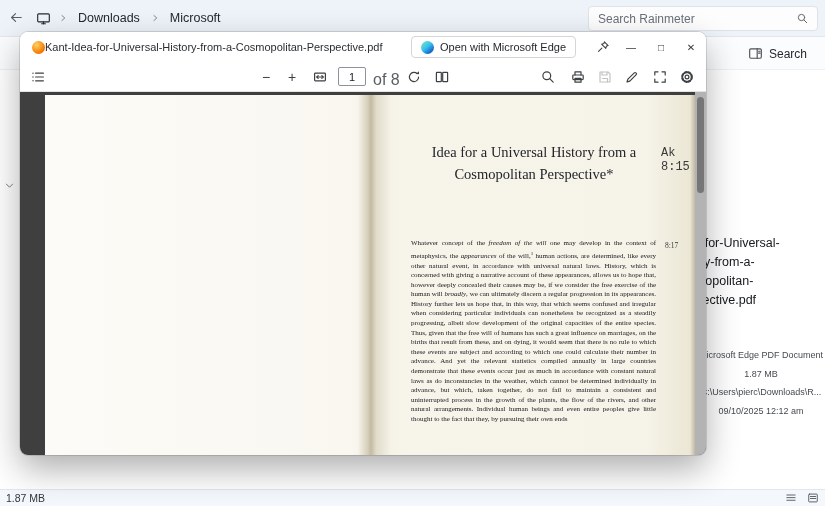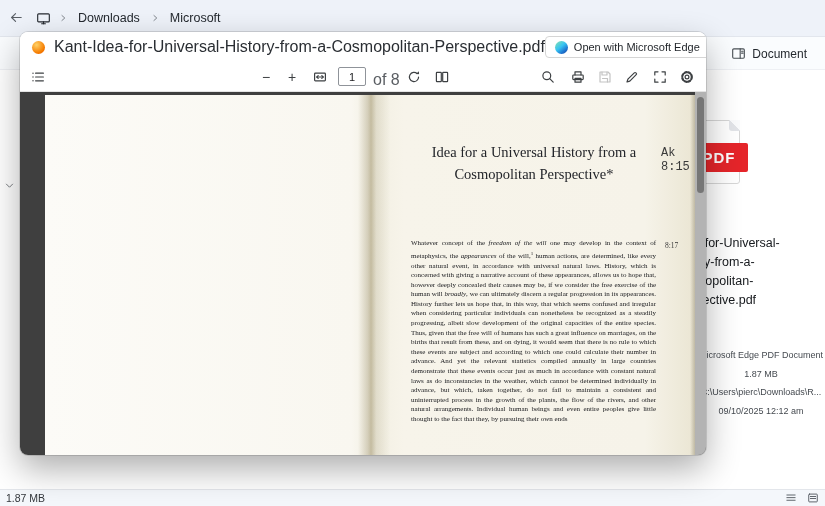--- a/index.html
+++ b/index.html
@@ -39,21 +39,21 @@
   .x-statusbar { position:absolute; left:0; bottom:0; width:825px; height:17px; background:#f4f7fb; border-top:1px solid #e3e6eb; font-size:10.5px; color:#33373c; }
   .x-status-size { position:absolute; left:6px; top:2px; }
   .x-viewbtns { position:absolute; right:6px; top:2px; display:flex; gap:10px; color:#4f555c; }
 
   
   .pdf-window { position:absolute; left:20px; top:32px; width:686px; height:423px; background:#fff; border-radius:8px;
       overflow:hidden; box-shadow:0 0 0 1px rgba(0,0,0,.12), 0 14px 34px rgba(0,0,0,.32); }
   .pw-titlebar { position:relative; height:30px; display:flex; align-items:center; padding-left:12px; background:#fff; }
   .pw-appicon { width:13px; height:13px; border-radius:50%; flex:none;
       background:radial-gradient(circle at 35% 30%, #ffd267, #f57c00 65%, #e65100); }
-  .pw-title { margin-left:9px; font-size:16px; color:#2a2e33; white-space:nowrap; flex:none; }
+  .pw-title { font-size:11px; color:#2a2e33; white-space:nowrap; flex:none; }
   .pw-spacer { flex:1; }
   .pw-openwith { height:22px; display:flex; align-items:center; gap:6px; border:1px solid #d5d5d5; border-radius:4px;
       background:#fff; padding:0 9px; font-size:11px; color:#1f2328; margin-right:14px; flex:none; }
   .edge-icon { width:13px; height:13px; border-radius:50%;
       background:linear-gradient(140deg,#8be3ad 0%, #36c3f2 45%, #1d72cf 75%, #15418f 100%); }
   .pw-pin { width:26px; height:30px; display:flex; align-items:center; justify-content:center; color:#3c4043; flex:none; }
   .pw-ctrl { width:30px; height:30px; display:flex; align-items:center; justify-content:center; font-size:10px; color:#33373c; flex:none; }
 
   .pw-toolbar { position:relative; height:30px; border-bottom:1px solid #e4e4e4; background:#fff; }
   .tb { position:absolute; top:7px; width:16px; height:16px; color:#3d4043; display:flex; align-items:center; justify-content:center; }
@@ -105,45 +105,50 @@
           </svg>
       </span>
       <span class="crumb">Downloads</span>
       <span class="sep icon">
         <svg width="10" height="10" viewBox="0 0 14 14">
             <path d="M5.5 3.5L9.5 7l-4 3.5"></path>
           </svg>
       </span>
       <span class="crumb">Microsoft</span>
     </div>
+    <div class="x-search">
+      <input type="text" placeholder="Search Rainmeter" style="">
+      <span class="icon">
+        <svg width="13" height="13" viewBox="0 0 16 16">
+            <circle cx="6.8" cy="6.8" r="3.9"></circle>
+            <path d="M9.7 9.7L13.2 13.2"></path>
+          </svg>
+      </span>
+    </div>
   </div>
 
   <div class="x-cmdbar">
     <div class="x-details-btn">
       <span class="icon">
         <svg width="15" height="15" viewBox="0 0 16 16">
             <rect x="1.8" y="3" width="12.4" height="10" rx="1.2"></rect>
             <path d="M9.8 3v10"></path>
             <path d="M11.3 5.6h1.6M11.3 7.6h1.6"></path>
           </svg>
       </span>
-      <span>Document</span>
+      <span>Search</span>
     </div>
   </div>
 
   <span class="x-tree-chevron icon">
     <svg width="11" height="11" viewBox="0 0 16 16">
         <path d="M3.5 6l4.5 4.5L12.5 6"></path>
       </svg>
   </span>
 
-  <div class="pdf-thumb">
-    <div class="page"></div>
-    <div class="badge">PDF</div>
-  </div>
   <div class="x-name">
     <div>Kant-Idea-for-Universal-</div>
     <div>History-from-a-</div>
     <div>Cosmopolitan-</div>
     <div>Perspective.pdf</div>
   </div>
   <div class="x-meta">
     <div>Microsoft Edge PDF Document</div>
     <div>1.87 MB</div>
     <div>C:\Users\pierc\Downloads\R...</div>

